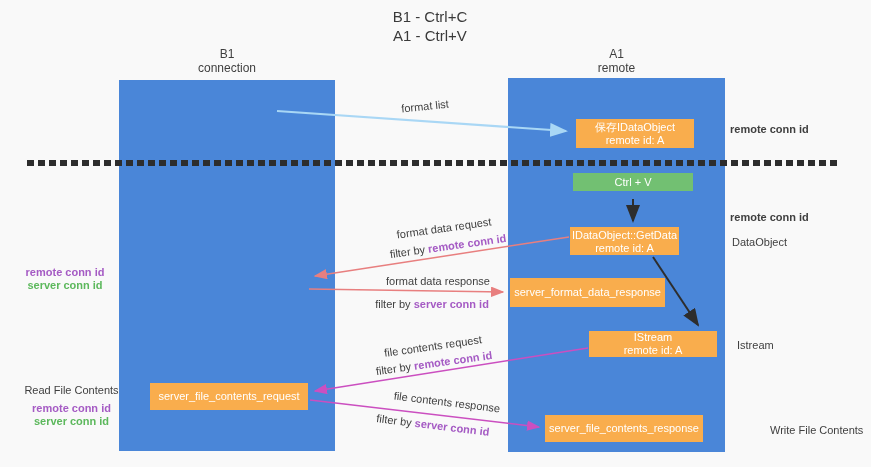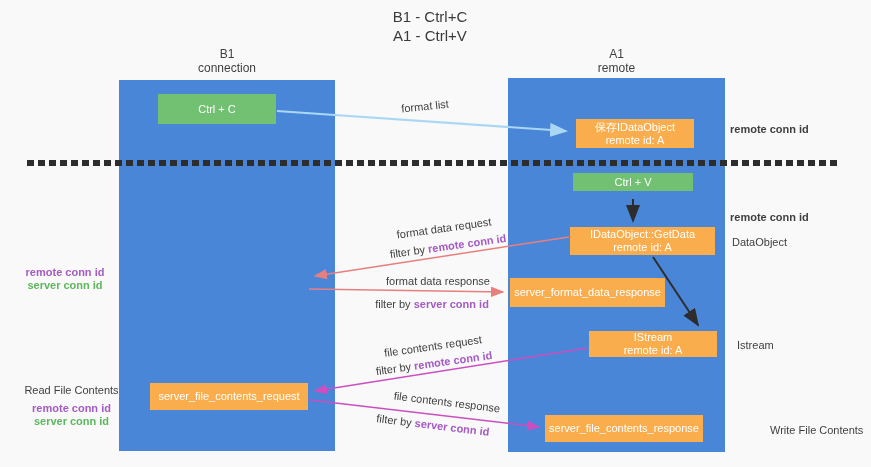--- a/index.html
+++ b/index.html
@@ -65,33 +65,30 @@
     </defs>
     <line x1="277" y1="111" x2="566" y2="131" stroke="#a9d7f5" stroke-width="2" marker-end="url(#mBlue)"></line>
     <line x1="633" y1="199" x2="633" y2="221" stroke="#2d2d2d" stroke-width="2" marker-end="url(#mBlack)"></line>
     <line x1="653" y1="257" x2="698" y2="325" stroke="#2d2d2d" stroke-width="2" marker-end="url(#mBlack)"></line>
     <line x1="569" y1="237" x2="315" y2="276" stroke="#e87f7f" stroke-width="1.5" marker-end="url(#mRed)"></line>
     <line x1="309" y1="289" x2="503" y2="292" stroke="#e87f7f" stroke-width="1.5" marker-end="url(#mRed)"></line>
     <line x1="588" y1="348" x2="315" y2="391" stroke="#cb4fc0" stroke-width="1.5" marker-end="url(#mMag)"></line>
     <line x1="310" y1="400" x2="539" y2="427" stroke="#cb4fc0" stroke-width="1.5" marker-end="url(#mMag)"></line>
   </svg>
 
-  <div class="abs node green" style="left:158px;top:94px;width:118px;height:30px;">
-    <div>Ctrl + C</div>
-  </div>
   <div class="abs node green" style="left:573px;top:173px;width:120px;height:18px;">
     <div>Ctrl + V</div>
   </div>
 
   <div class="abs node orange" style="left:576px;top:119px;width:118px;height:29px;">
     <div>保存IDataObject</div>
     <div>remote id: A</div>
   </div>
 
-  <div class="abs node orange" style="left:570px;top:227px;width:145px;height:28px;">
+  <div class="abs node orange" style="left:570px;top:227px;width:109px;height:28px;justify-content:flex-end;">
     <div>IDataObject::GetData</div>
     <div>remote id: A</div>
   </div>
 
   <div class="abs node orange" style="left:589px;top:331px;width:128px;height:26px;">
     <div>IStream</div>
     <div>remote id: A</div>
   </div>
 
   <div class="abs node orange" style="left:510px;top:278px;width:155px;height:29px;">

